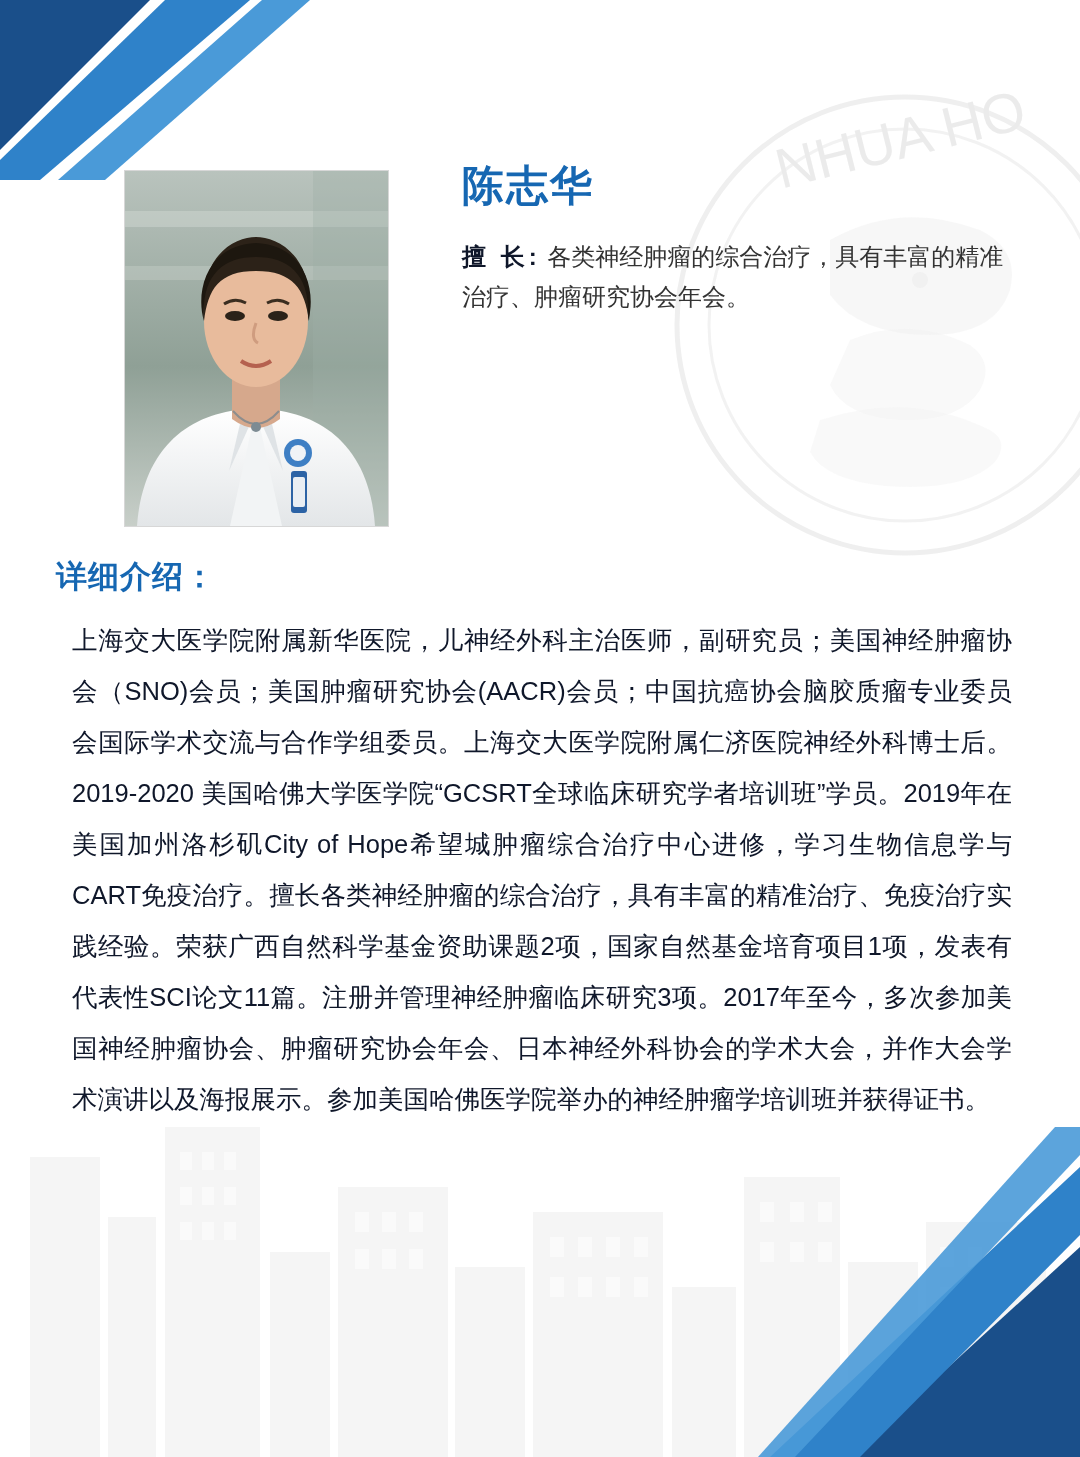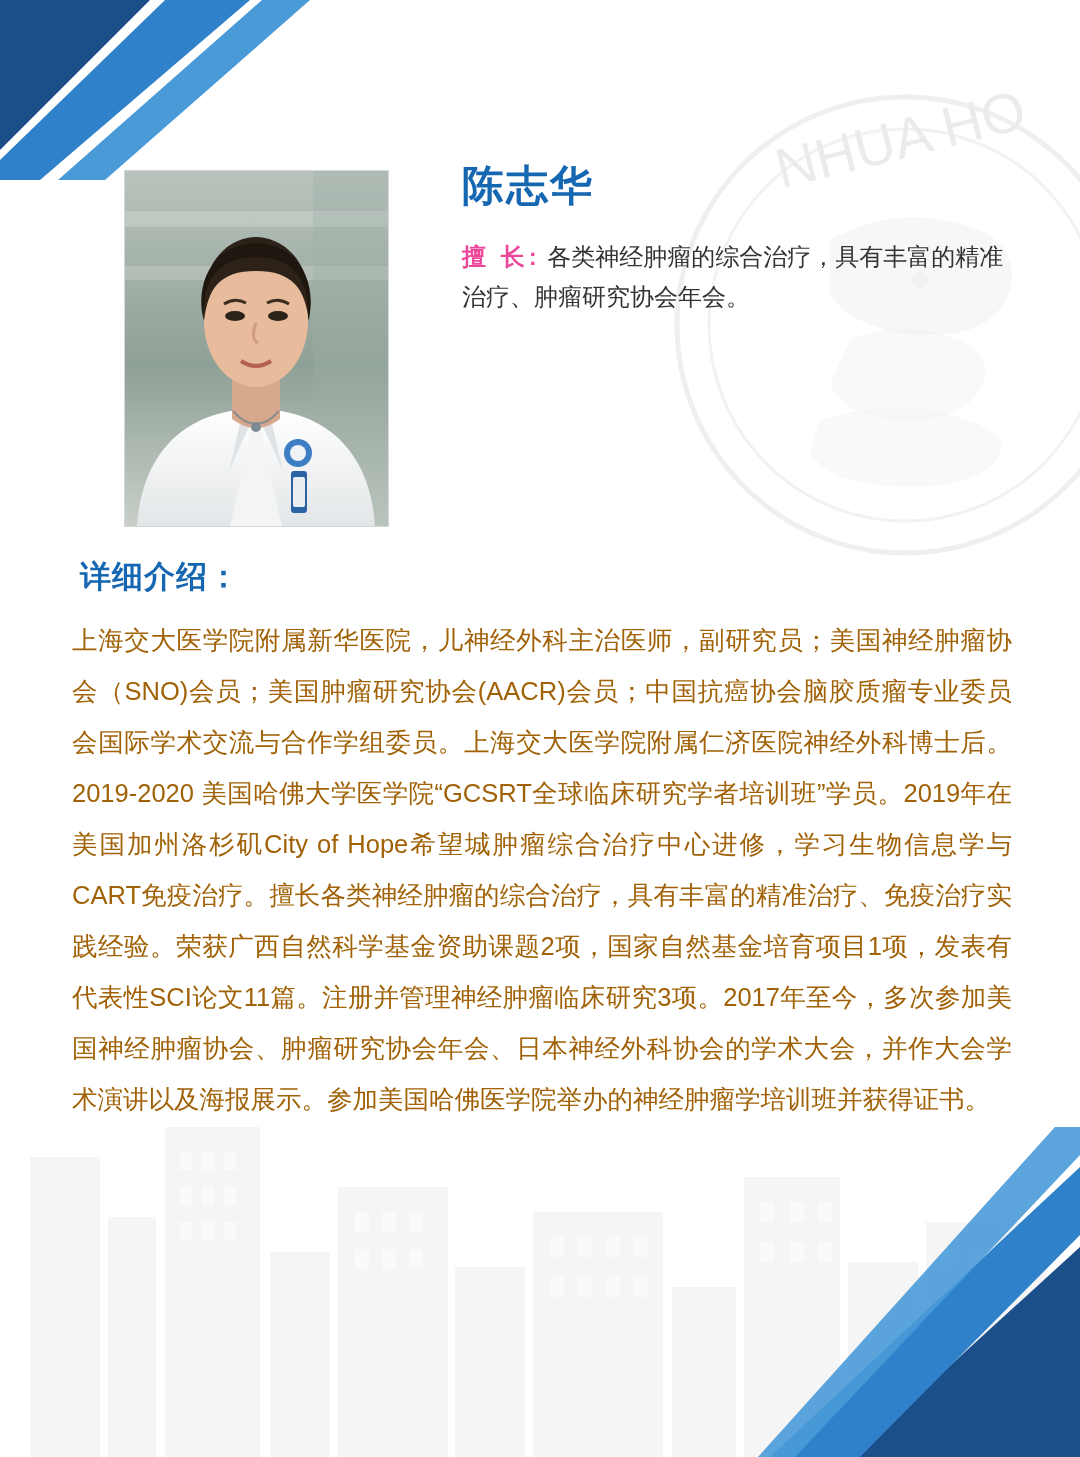--- a/index.html
+++ b/index.html
@@ -103,47 +103,47 @@
     font-weight: bold;
     color: #1667b2;
   }
   .kv.skill {
     margin-top: 28px;
     font-size: 24px;
     color: #333333;
     line-height: 1.65;
   }
   .kv.skill .k {
-    color: #ec4899;
+    color: #0f172a;
     font-weight: bold;
     letter-spacing: 4px;
   }
   .kv.skill .v {
     color: #333333;
     font-weight: normal;
   }
 
   
   .detail-title {
     position: absolute;
-    left: 80px;
+    left: 56px;
     top: 556px;
     font-size: 31px;
     font-weight: bold;
     color: #1667b2;
     letter-spacing: 1px;
   }
   .detail-body {
     position: absolute;
     left: 72px;
     top: 615px;
     width: 940px;
     font-size: 25.5px;
     line-height: 2.0;
-    color: #a16207;
+    color: #0f172a;
     text-align: justify;
     text-justify: inter-ideograph;
   }
 </style>
 </head>
 <body>
 
 <div class="page">
 
   <svg class="corner-tl" viewBox="0 0 330 180" preserveAspectRatio="none">

